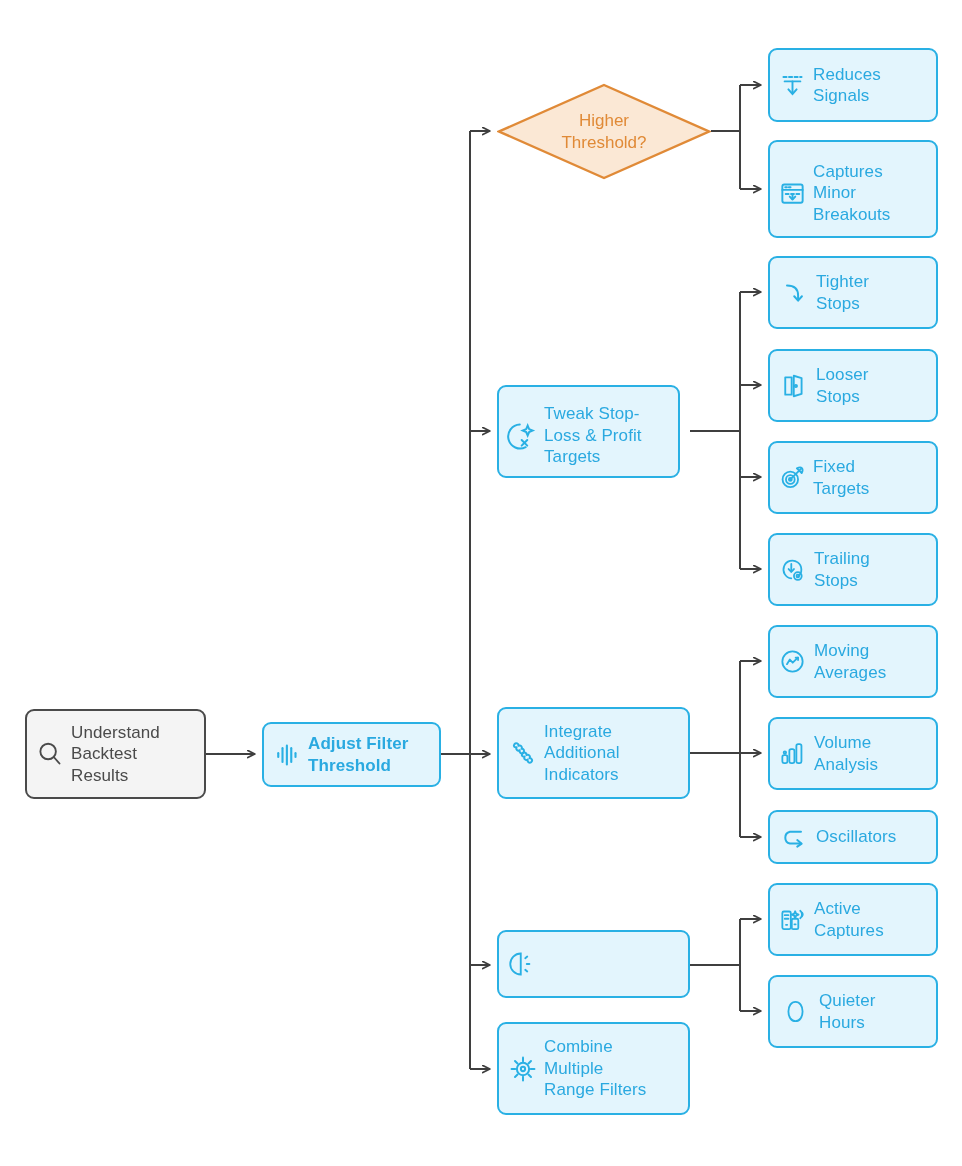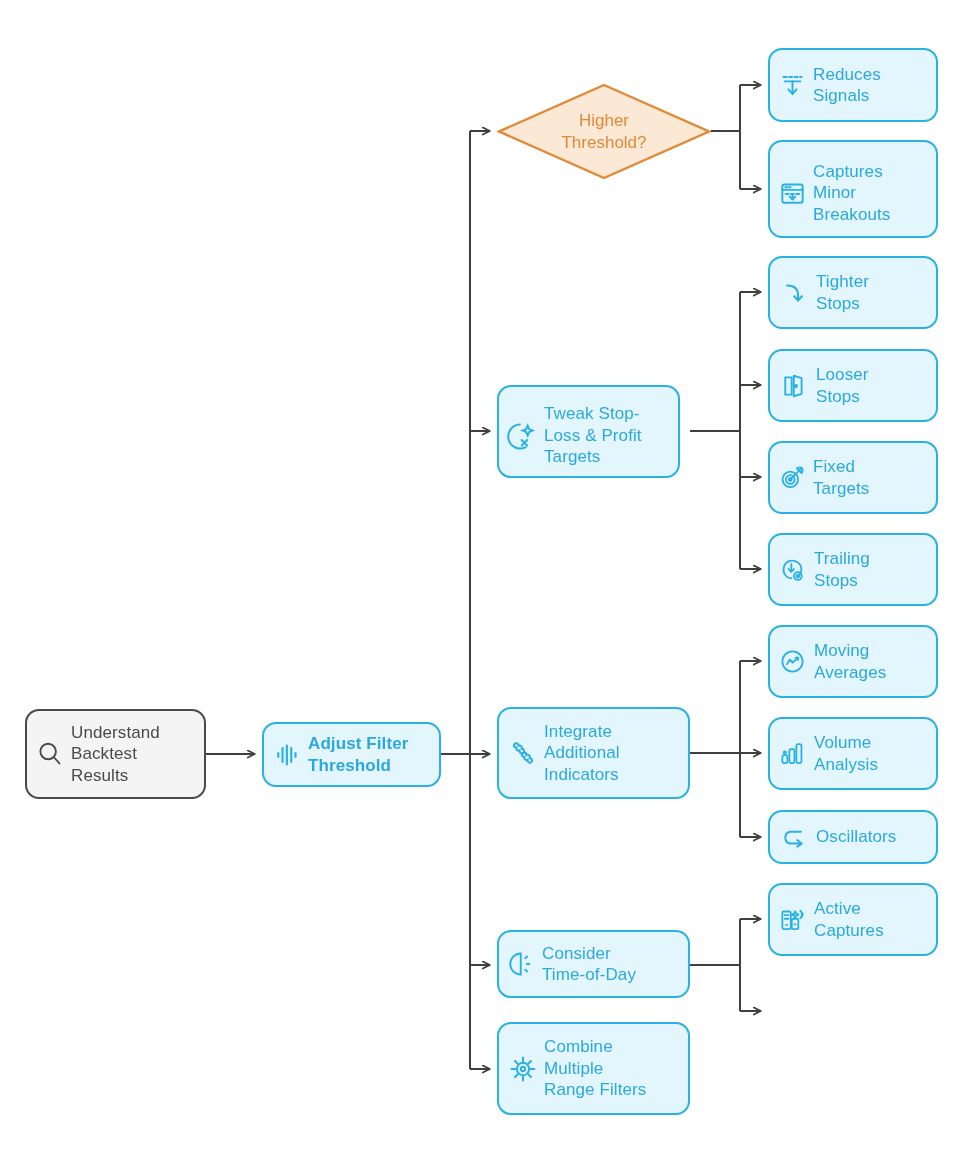--- a/index.html
+++ b/index.html
@@ -1,21 +1,21 @@
 <!DOCTYPE html>
 <html><head>
 <meta charset="utf-8">
 <style>
   html,body{margin:0;padding:0;background:#ffffff;}
   body{width:962px;height:1166px;font-family:"Liberation Sans",sans-serif;-webkit-font-smoothing:antialiased;}
   #stage{position:relative;width:962px;height:1166px;overflow:hidden;background:#fff;}
   svg.edges{position:absolute;left:0;top:0;width:962px;height:1166px;pointer-events:none;}
 
   .node{position:absolute;box-sizing:border-box;display:flex;align-items:center;
-        border-radius:14px;border-width:2px;border-style:solid;}
+        border-radius:9px;border-width:2px;border-style:solid;}
   .node .ico{flex:0 0 auto;display:flex;align-items:center;justify-content:center;}
   .node .lbl{flex:1 1 auto;font-size:17px;line-height:1.26;letter-spacing:.1px;}
 
   
   .n-start{background:#f4f4f4;border-color:#4a4a4a;}
   .n-start .lbl{color:#4a4a4a;}
   .n-start .ico{color:#4a4a4a;}
 
   
   .n-blue{background:#e3f5fd;border-color:#29b0e4;}
@@ -140,22 +140,20 @@
 
   <div class="node n-blue" style="left:497px;top:930px;width:193px;height:68px;padding:0 10px 0 8px;gap:5px;">
     <span class="ico">
       <svg width="30" height="30" viewBox="0 0 24 24" fill="none" stroke="currentColor" stroke-width="1.5" stroke-linecap="round">
         <path d="M11 3.6a8.4 8.4 0 0 0 0 16.8z"></path>
         <line x1="14.6" y1="7.4" x2="16.2" y2="6"></line>
           <line x1="15.8" y1="12" x2="17.9" y2="12"></line>
         <line x1="14.6" y1="16.6" x2="16.2" y2="18"></line>
       </svg>
     </span>
-    <span class="lbl" style="white-space:pre-line;">Consider
-Time-of-Day</span>
   </div>
 
   <div class="node n-blue" style="left:497px;top:1022px;width:193px;height:93px;padding:0 10px 0 8px;gap:5px;">
     <span class="ico">
       <svg width="32" height="32" viewBox="0 0 24 24" fill="none" stroke="currentColor" stroke-width="1.5" stroke-linecap="round">
         <circle cx="12" cy="12" r="4.6"></circle>
           <circle cx="12" cy="12" r="1.6"></circle>
         <line x1="12" y1="3.4" x2="12" y2="6.2"></line>
           <line x1="12" y1="17.8" x2="12" y2="20.6"></line>
         <line x1="3.4" y1="12" x2="6.2" y2="12"></line>
@@ -298,14 +296,23 @@
           <line x1="13.6" y1="16" x2="14.6" y2="16"></line>
         <path d="M14.2 5.2 L15 7.2 L17 8 L15 8.8 L14.2 10.8 L13.4 8.8 L11.4 8 L13.4 7.2 Z"></path>
         <path d="M18.4 4.8 A4 4 0 0 1 18.4 11"></path>
           <path d="M19.8 6.4 A2 2 0 0 1 19.8 9.4"></path>
       </svg>
     </span>
     <span class="lbl" style="white-space:pre-line;">Active
 Captures</span>
   </div>
 
+  <div class="node n-blue" style="left:768px;top:975px;width:170px;height:73px;padding:0 8px 0 12px;gap:10px;">
+    <span class="ico">
+      <svg width="27" height="27" viewBox="0 0 24 24" fill="none" stroke="currentColor" stroke-width="1.6" stroke-linecap="round" stroke-linejoin="round">
+        <path d="M12 3.4 C15.8 3.4 18.3 7.2 18.3 12 C18.3 16.8 15.8 20.6 12 20.6 C8.2 20.6 5.7 16.8 5.7 12 C5.7 7.2 8.2 3.4 12 3.4 Z"></path>
+      </svg>
+    </span>
+    <span class="lbl" style="white-space:pre-line;">Quieter
+Hours</span>
+  </div>
 
 </div>
 
 </body></html>

